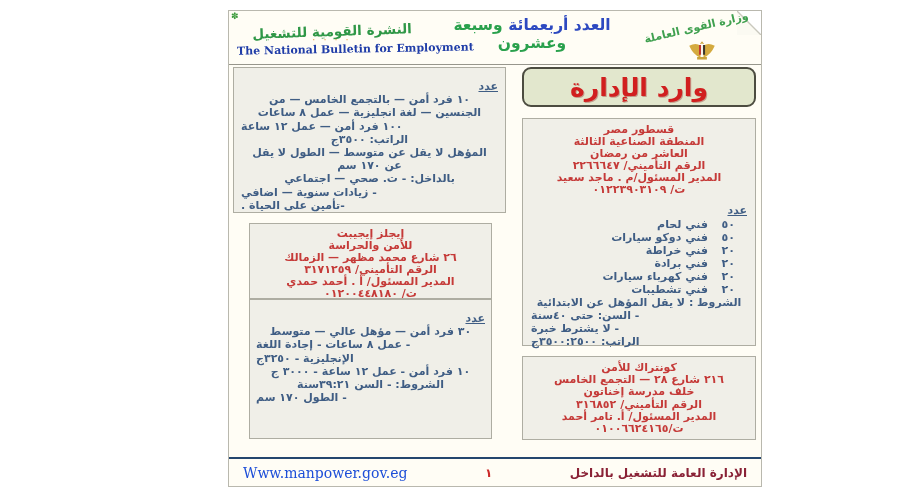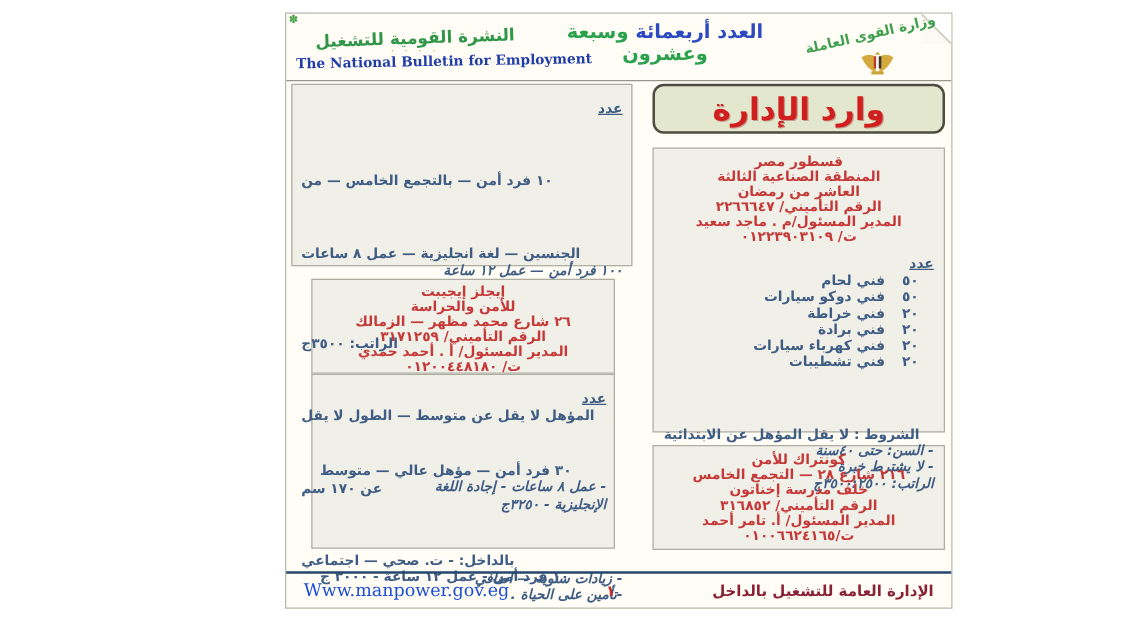--- a/index.html
+++ b/index.html
@@ -44,22 +44,22 @@
   .jnum{min-width:15px;}
   .conds div{font-size:11px;line-height:13px;}
   .contrack{margin-top:10px;height:84px;padding:5px 4px;}
   .contrack div{font-size:11px;line-height:12.2px;}
   .box-a{height:146px;margin-top:2px;padding:4px 7px;font-size:11px;line-height:13.2px;}
   .box-a div{font-size:11px;line-height:13.2px;}
   .box-b{margin:10px 14px 0 16px;height:76px;padding:4px 2px;}
   .box-b div{font-size:11px;line-height:11.9px;}
   .box-c{margin:0 14px 0 16px;height:140px;padding:4px 6px;}
   .box-c div{font-size:11px;line-height:13.2px;}
-  .r{text-align:left;margin-top:45px;}
-  .c{text-align:right;font-style:italic;}
+  .r{text-align:center;}
+  .c{text-align:left;}
   
   .footer{position:absolute;left:0;right:0;bottom:0;height:29px;border-top:2px solid #24466e;
     display:flex;align-items:center;padding:0 14px;box-sizing:border-box;}
   .site{color:#1d4ed8;font-weight:normal;font-family:"DejaVu Serif",serif;font-size:14px;}
   .pagenum{flex:1;text-align:center;color:#cc2a2a;font-weight:bold;font-size:12px;}
   .dept{color:#8a2236;font-weight:bold;font-size:12px;direction:rtl;}
 </style>
 </head>
 <body>
 

